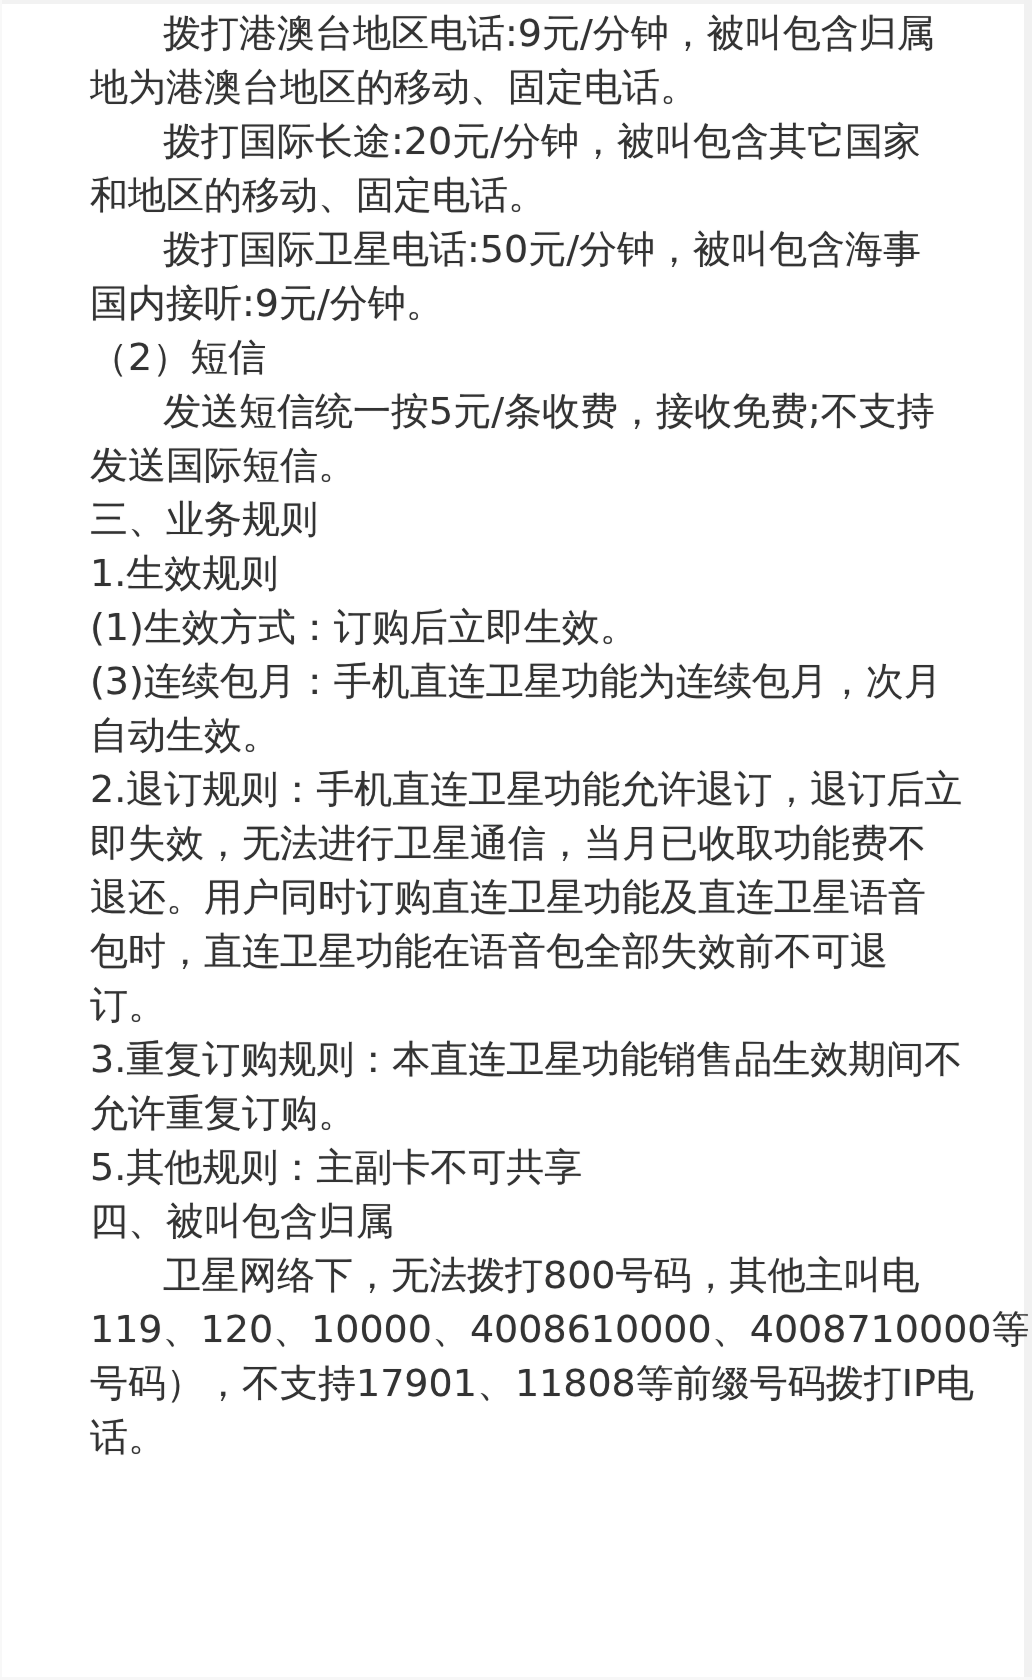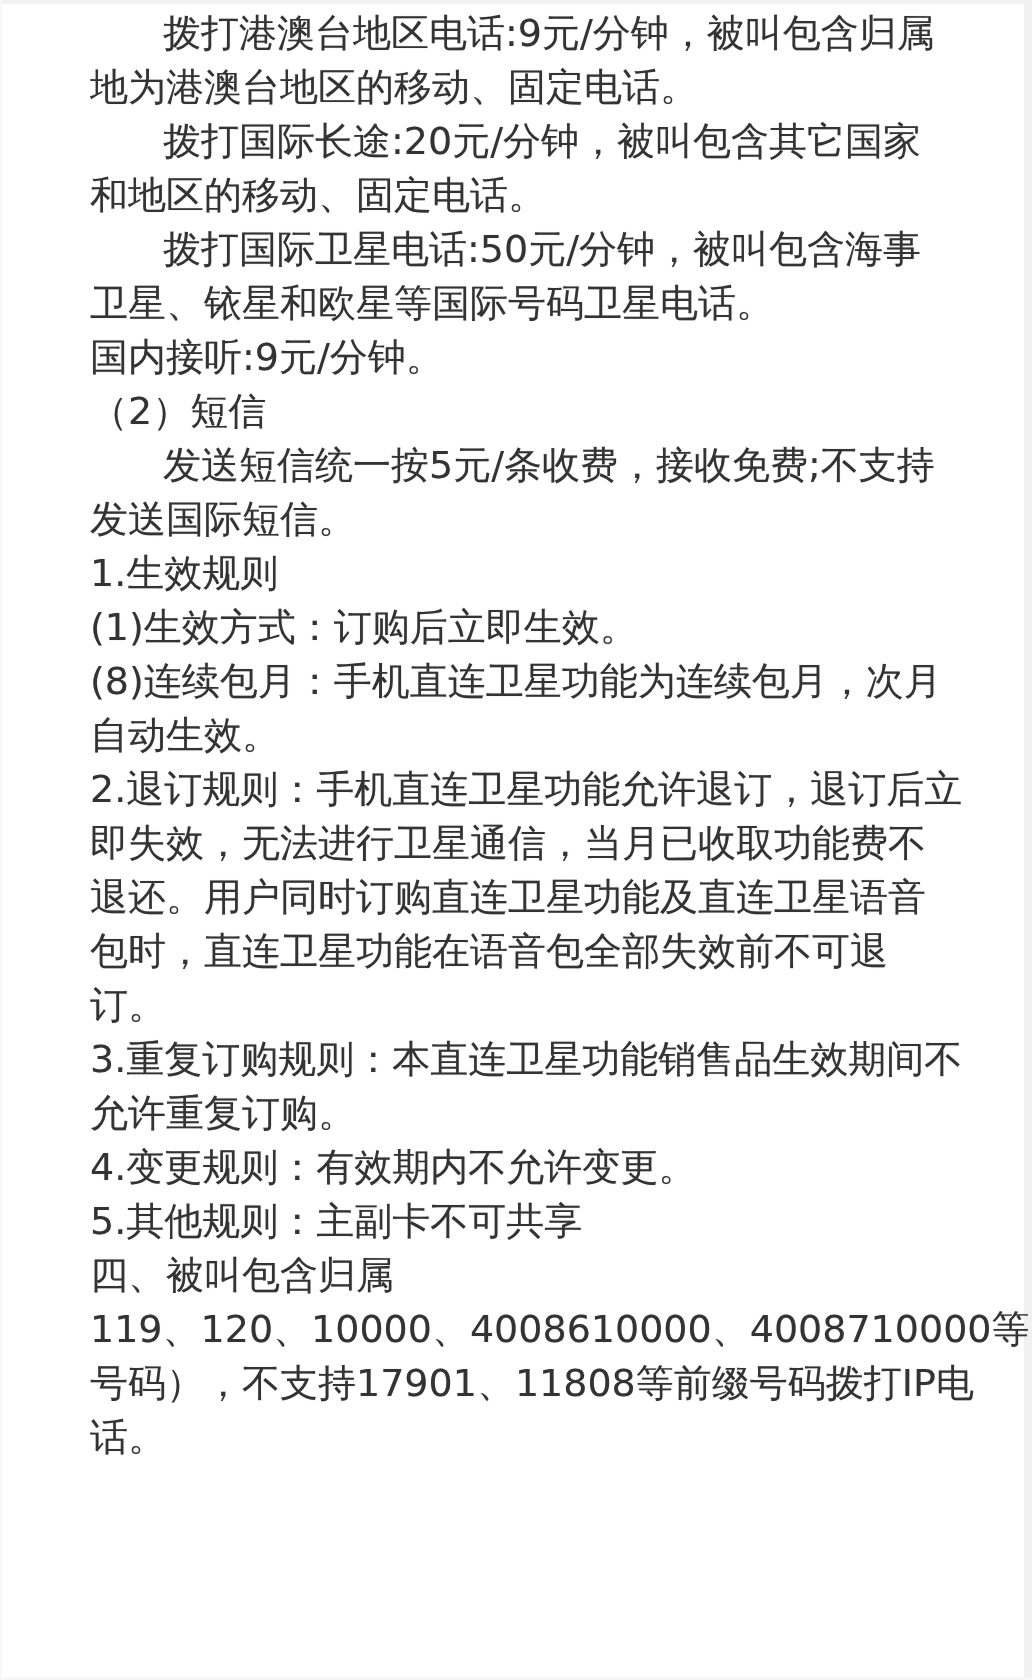--- a/index.html
+++ b/index.html
@@ -47,36 +47,36 @@
 <div class="edge edge-left"></div>
 <div class="edge edge-bottom"></div>
 
 <main class="doc" style="color: rgb(51, 51, 51);">
   <div id="text-lines">
       <div class="line indent">拨打港澳台地区电话:9元/分钟，被叫包含归属</div>
       <div class="line">地为港澳台地区的移动、固定电话。</div>
       <div class="line indent">拨打国际长途:20元/分钟，被叫包含其它国家</div>
       <div class="line">和地区的移动、固定电话。</div>
       <div class="line indent">拨打国际卫星电话:50元/分钟，被叫包含海事</div>
-      <div class="line">卫星、铱星和欧星等国际号码卫星电话。</div>
       <div class="line">国内接听:9元/分钟。</div>
       <div class="line">（2）短信</div>
       <div class="line indent">发送短信统一按5元/条收费，接收免费;不支持</div>
       <div class="line">发送国际短信。</div>
+      <div class="line">三、业务规则</div>
       <div class="line">1.生效规则</div>
       <div class="line">(1)生效方式：订购后立即生效。</div>
-      <div class="line">(8)连续包月：手机直连卫星功能为连续包月，次月</div>
+      <div class="line">(3)连续包月：手机直连卫星功能为连续包月，次月</div>
       <div class="line">自动生效。</div>
       <div class="line">2.退订规则：手机直连卫星功能允许退订，退订后立</div>
       <div class="line">即失效，无法进行卫星通信，当月已收取功能费不</div>
       <div class="line">退还。用户同时订购直连卫星功能及直连卫星语音</div>
       <div class="line">包时，直连卫星功能在语音包全部失效前不可退</div>
       <div class="line">订。</div>
       <div class="line">3.重复订购规则：本直连卫星功能销售品生效期间不</div>
       <div class="line">允许重复订购。</div>
-      <div class="line">4.变更规则：有效期内不允许变更。</div>
       <div class="line">5.其他规则：主副卡不可共享</div>
       <div class="line">四、被叫包含归属</div>
+      <div class="line indent">卫星网络下，无法拨打800号码，其他主叫电</div>
       <div class="line">119、120、10000、4008610000、4008710000等</div>
       <div class="line">号码），不支持17901、11808等前缀号码拨打IP电</div>
       <div class="line">话。</div>
     </div>
 </main>
 
 </body></html>

